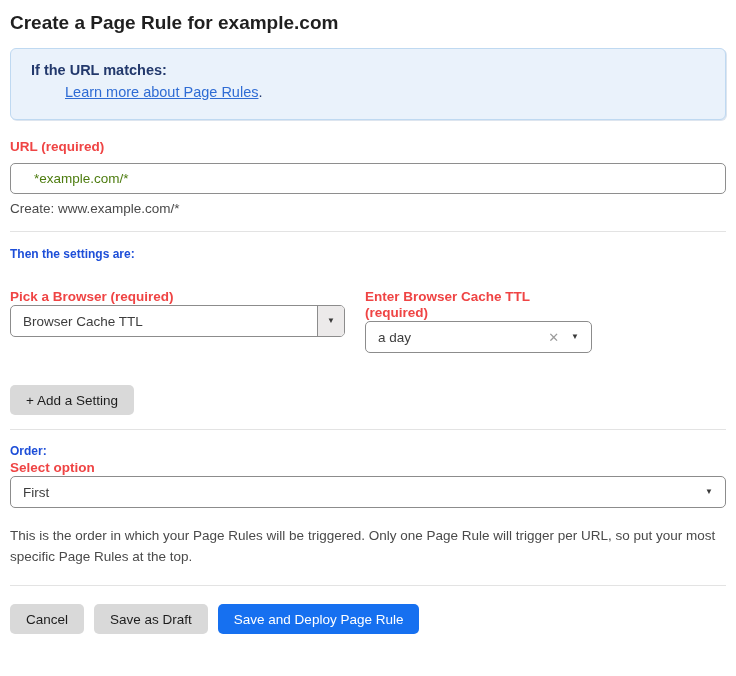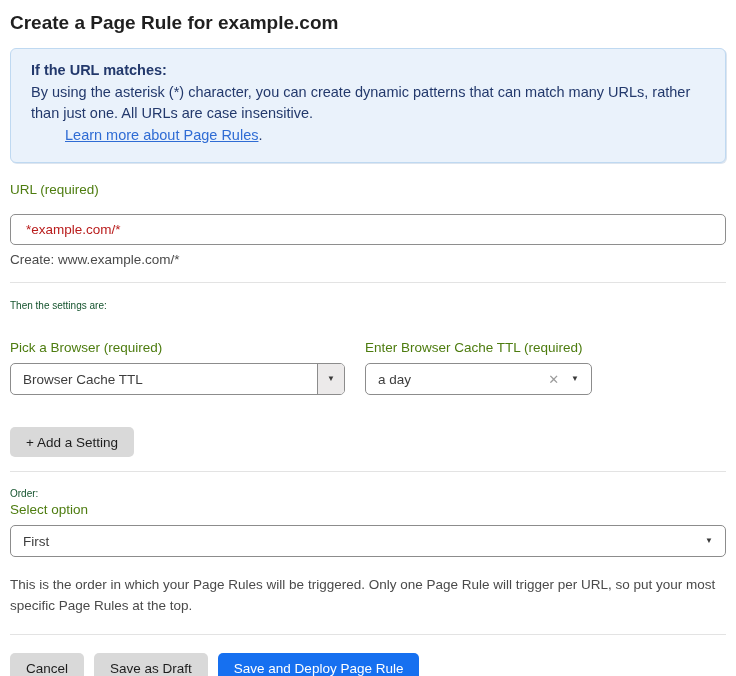--- a/index.html
+++ b/index.html
@@ -32,35 +32,36 @@
   .info-box .info-heading { font-weight: 700; }
   .info-box a {
     color: #2f6cd4;
     text-decoration: underline;
     cursor: pointer;
     margin-left: 34px;
   }
 
   .field-label {
     font-size: 13.5px;
-    color: #4d7c0f;
+    color: #ef4444;
     line-height: 16px;
+    font-weight: bold;
   }
   .url-label { margin-top: 19px; }
 
   .text-input {
-    margin-top: 16px;
+    margin-top: 8px;
     width: 716px;
     height: 31px;
     border: 1px solid #8e8e8e;
     border-radius: 5px;
-    padding: 0 15px;
+    padding: 0 23px;
     font-family: "Liberation Sans", sans-serif;
     font-size: 13.5px;
-    color: #b91c1c;
+    color: #4d7c0f;
     background: #ffffff;
     outline: none;
     display: block;
   }
 
   .helper-text {
     margin-top: 7px;
     font-size: 13.5px;
     color: #4a4a4a;
     line-height: 15px;
@@ -69,34 +70,33 @@
   .divider {
     border: none;
     border-top: 1px solid #e3e3e3;
     height: 0;
   }
   .divider-1 { margin-top: 15px; }
   .divider-2 { margin-top: 14px; }
   .divider-3 { margin-top: 18px; }
 
   .section-heading {
-    font-size: 10px;
-    font-weight: 400;
-    color: #14532d;
+    font-size: 12px;
+    font-weight: 700;
+    color: #1d4ed8;
     line-height: 17px;
   }
   .settings-heading { margin-top: 14px; }
   .order-heading { margin-top: 13px; }
 
   .settings-row { display: flex; margin-top: 26px; }
   .settings-col-1 { width: 335px; margin-right: 20px; }
   .settings-col-2 { width: 227px; }
 
   .select-control {
-    margin-top: 7px;
     height: 32px;
     border: 1px solid #8c8c8c;
     border-radius: 5px;
     background: #ffffff;
     display: flex;
     align-items: center;
     font-size: 13.5px;
     color: #3d3d3d;
     cursor: pointer;
     overflow: hidden;
@@ -168,21 +168,20 @@
 </style>
 </head>
 <body>
 
 
 
 <h1 class="page-title">Create a Page Rule for example.com</h1>
 
 <div class="info-box">
   <div class="info-heading">If the URL matches:</div>
-  <div class="info-body">By using the asterisk (*) character, you can create dynamic patterns that can match many URLs, rather than just one. All URLs are case insensitive.</div>
   <div><a>Learn more about Page Rules</a><span>.</span></div>
 </div>
 
 <div class="field-label url-label">URL (required)</div>
 <input type="text" class="text-input" value="*example.com/*" style="">
 <div class="helper-text">Create: www.example.com/*</div>
 
 <hr class="divider divider-1">
 
 <div class="section-heading settings-heading">Then the settings are:</div>

